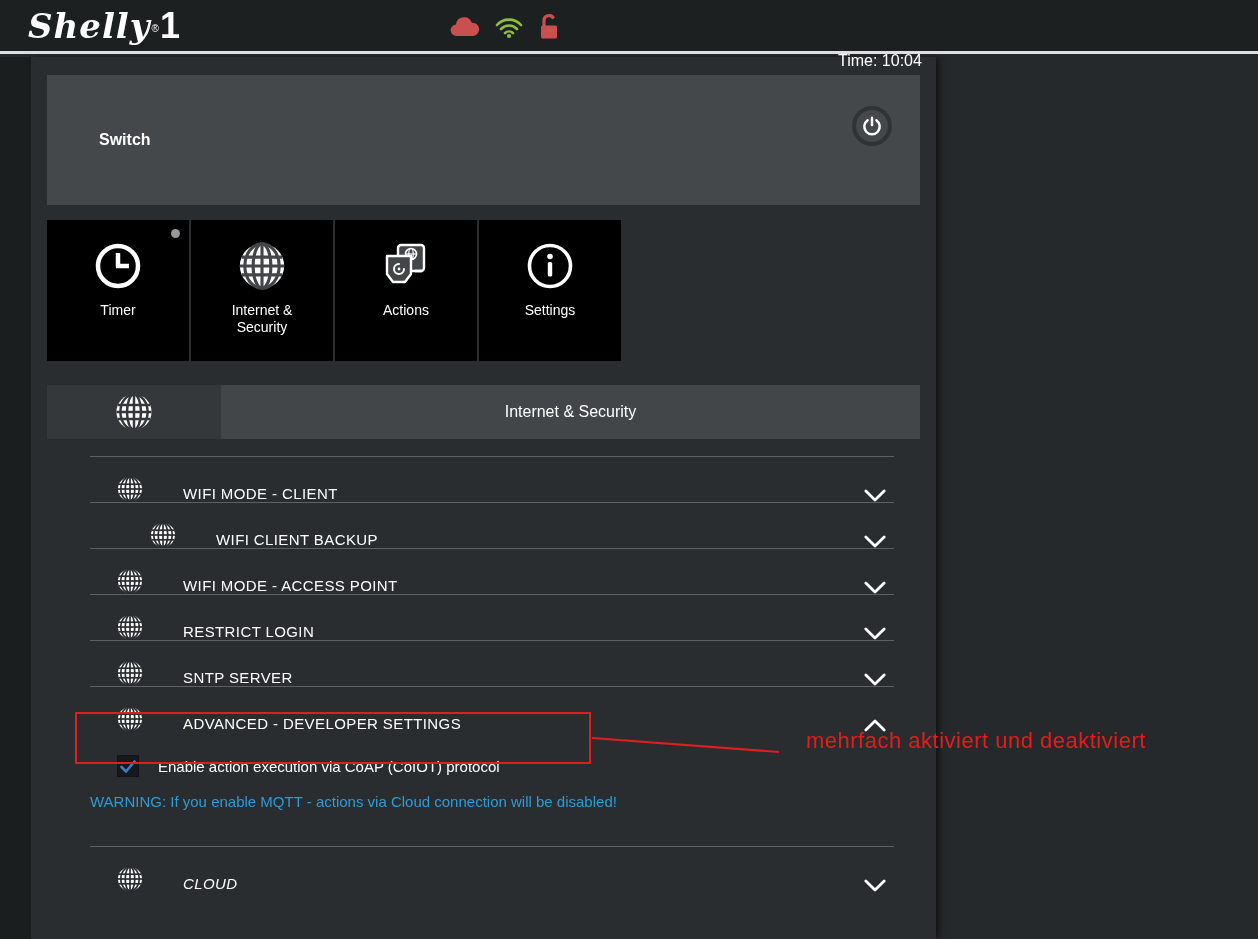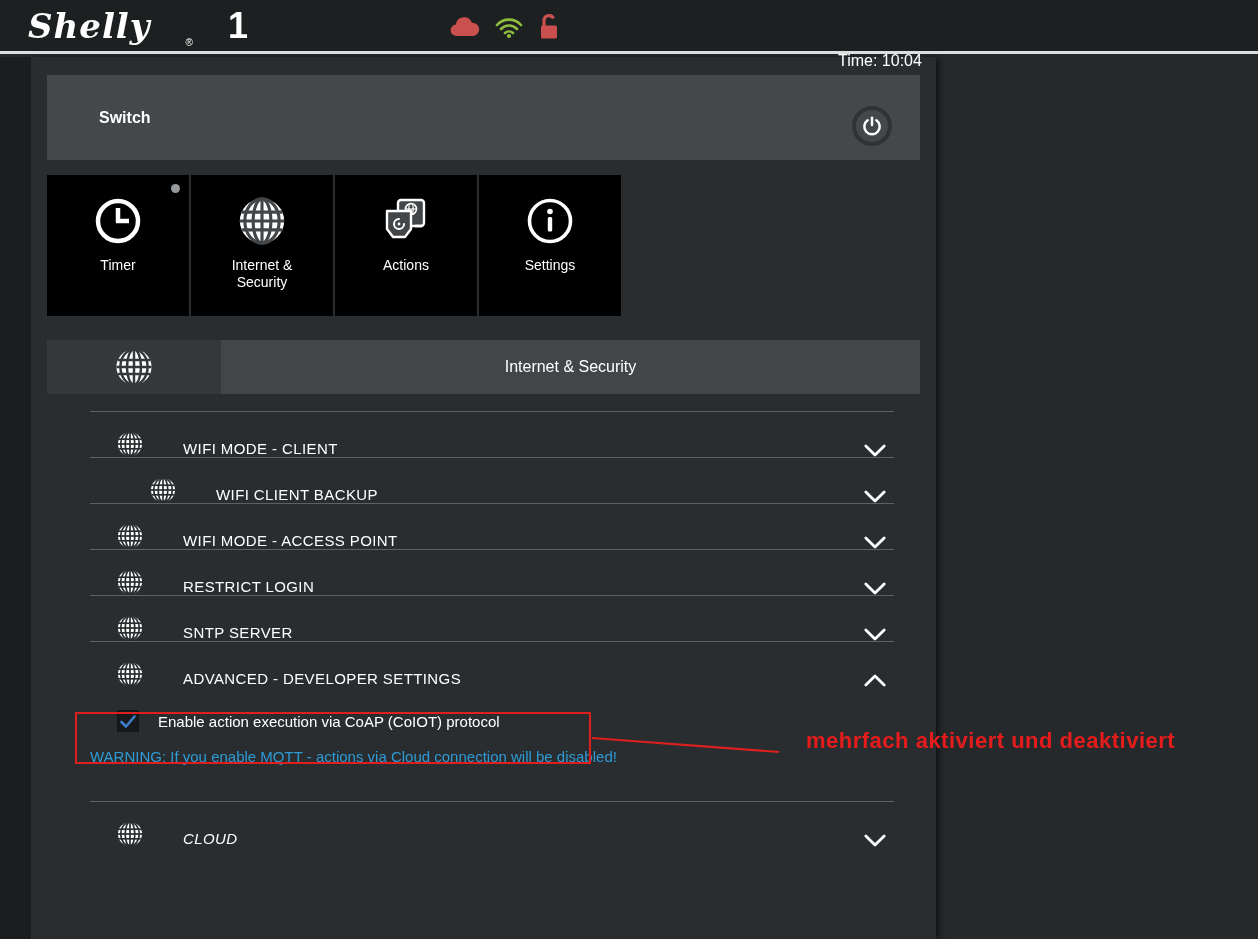--- a/index.html
+++ b/index.html
@@ -8,41 +8,41 @@
     position:relative; overflow:hidden;
     background:#26292b;
     font-family:"Liberation Sans", sans-serif;
     color:#fff;
   }
   
   .topbar {
     position:absolute; left:0; top:0; width:1258px; height:54px;
     background:#1d2021; border-bottom:3px solid #dcdedf; z-index:5;
   }
-  .logo { position:absolute; left:28px; top:4px; display:flex; align-items:flex-end;gap:34px; }
+  .logo { position:absolute; left:28px; top:4px; display:flex; align-items:center; }
   .logo-script {
     font-family:"DejaVu Serif", serif; font-style:italic; font-weight:bold;
     font-size:34px; line-height:44px; letter-spacing:1px;
   }
   .logo-reg { font-size:10px; margin-top:5px; margin-left:1px; }
   .logo-num { font-size:36px; font-weight:bold; line-height:44px; margin-left:1px; }
   .status-icons { position:absolute; left:448px; top:0; height:54px; display:flex; align-items:center; gap:15px; }
   .time { position:absolute; left:838px; top:0; height:54px; display:flex; align-items:center; font-size:16px;margin-top:34px; }
 
   
   .left-strip { position:absolute; left:0; top:57px; width:31px; height:882px; background:#1b1e1f; }
   .container {
     position:absolute; left:31px; top:57px; width:905px; height:882px;
     background:#2a2d2f;
     box-shadow:4px 0 6px -1px rgba(0,0,0,0.6);
   }
 
   
   .switch-card {
-    position:relative; margin:18px 16px 0 16px; height:85px;
+    position:relative; margin:18px 16px 0 16px; height:130px;
     background:#45484a; display:flex; align-items:center;
   }
   .switch-title { font-size:16px; font-weight:bold; padding-left:52px; }
   .power-btn {
     position:absolute; right:28px; top:31px; width:40px; height:40px;
     border:4px solid #303335; border-radius:50%;
     display:flex; align-items:center; justify-content:center; cursor:pointer;
   }
 
   
@@ -95,21 +95,21 @@
   .cloud-wrap { margin-top:36px;font-style:italic; }
 
   
   .anno-box {
     position:absolute; left:75px; top:712px; width:516px; height:52px;
     border:2px solid #dd1f1f; z-index:9; pointer-events:none;
   }
   .anno-line { position:absolute; left:590px; top:734px; z-index:9; pointer-events:none; }
   .anno-text {
     position:absolute; left:806px; top:728px; z-index:9;
-    font-size:22px; font-weight:bold; letter-spacing:0.5px; color:#e61c1c;
+    font-size:22px; font-weight:normal; letter-spacing:0.5px; color:#e61c1c;
     white-space:nowrap; pointer-events:none;
   }
 </style>
 </head>
 <body>
 
 <svg width="0" height="0" style="position:absolute">
   <defs>
     <symbol id="globe" viewBox="0 0 26 26">
       <circle cx="13" cy="13" r="12" fill="#fff"></circle>

